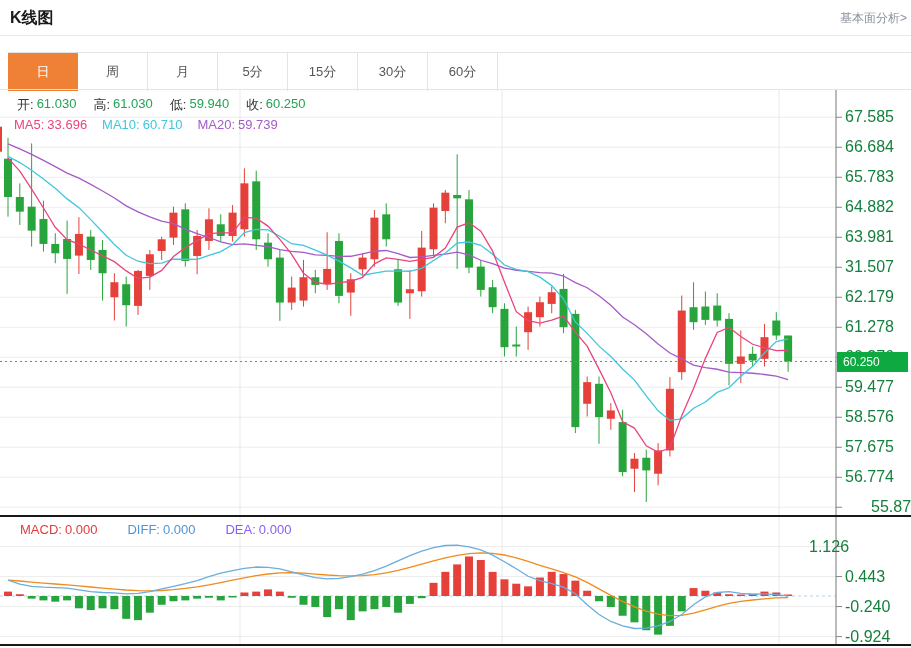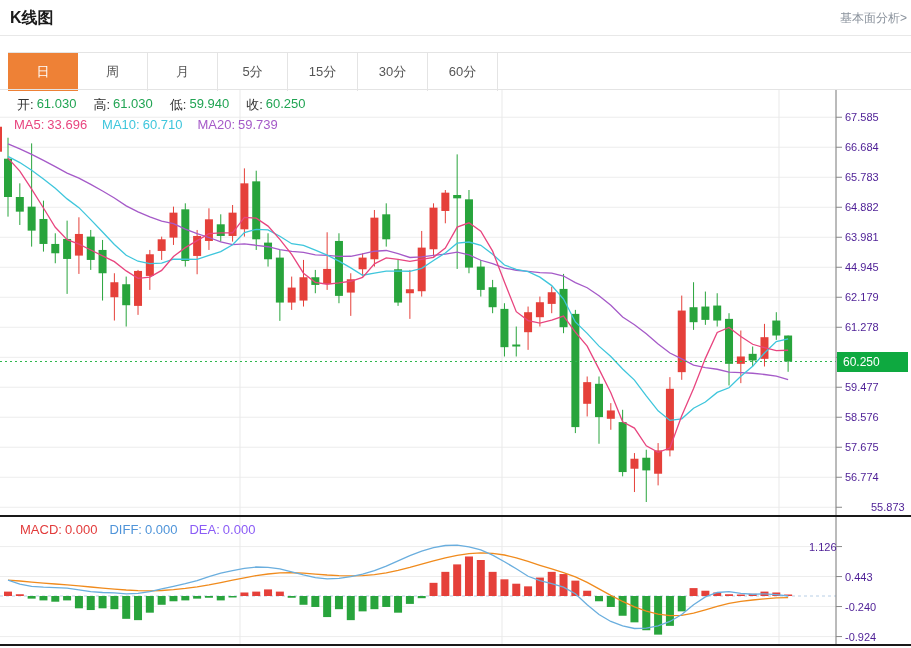--- a/index.html
+++ b/index.html
@@ -11,28 +11,28 @@
   #header-divider{position:absolute;left:0;top:35px;width:911px;height:1px;background:#e8e8e8;}
   
   #tab-bar{position:absolute;left:8px;top:52px;width:903px;height:38px;border-top:1px solid #e4e4e4;display:flex;}
   .tab{width:70px;height:38px;line-height:38px;text-align:center;font-size:13px;color:#555;
        border-right:1px solid #e4e4e4;border-left:0;box-sizing:border-box;cursor:pointer;background:#fff;}
   .tab:first-child{border-left:1px solid #e4e4e4;}
   .tab.selected{background:#ee8136;color:#fff;border-color:#ee8136;}
   #tab-bottom-line{position:absolute;left:0;top:89px;width:911px;height:1px;background:#e4e4e4;}
   
   #chart-svg{position:absolute;left:0;top:90px;}
-  .axis-label{position:absolute;font-size:11px;color:#4c1d95;height:16px;line-height:16px;}
+  .axis-label{position:absolute;font-size:16px;color:#15803d;height:16px;line-height:16px;}
   #price-tag{position:absolute;left:837px;width:71px;height:20px;line-height:20px;background:#0ea940;
      color:#fff;font-size:12px;padding-left:6px;box-sizing:border-box;}
   
   .legend-row{position:absolute;display:flex;font-size:13px;white-space:nowrap;}
   #ohlc-legend{left:17px;top:96px;gap:17px;}
   #ma-legend{left:14px;top:117px;gap:15px;}
-  #macd-legend{left:20px;top:522px;gap:12px;}
+  #macd-legend{left:20px;top:522px;gap:30px;}
   .li{display:flex;gap:3px;}
   .ll{color:#333;}
   .val-green{color:#21a453;}
   .ma5{color:#e8457f;} .ma10{color:#3fc6dc;} .ma20{color:#a55ac8;justify-content:center;}
   .macd-r{color:#e23b3b;} .macd-b{color:#4f94d9;} .macd-o{color:#8b5cf6;}
 </style>
 </head>
 <body>
 
 <div id="app">
@@ -373,21 +373,21 @@
         <span>0.000</span>
       </span>
   </div>
 
   <div id="axis-labels">
       <div class="axis-label" style="left: 845px; top: 109.245px;">67.585</div>
       <div class="axis-label" style="left: 845px; top: 139.248px;">66.684</div>
       <div class="axis-label" style="left: 845px; top: 169.251px;">65.783</div>
       <div class="axis-label" style="left: 845px; top: 199.254px;">64.882</div>
       <div class="axis-label" style="left: 845px; top: 229.258px;">63.981</div>
-      <div class="axis-label" style="left: 845px; top: 259.261px;">44.945</div>
+      <div class="axis-label" style="left: 845px; top: 259.261px;">31.507</div>
       <div class="axis-label" style="left: 845px; top: 289.264px;">62.179</div>
       <div class="axis-label" style="left: 845px; top: 319.268px;">61.278</div>
       <div class="axis-label" style="left: 845px; top: 349.304px;">60.376</div>
       <div class="axis-label" style="left: 845px; top: 379.241px;">59.477</div>
       <div class="axis-label" style="left: 845px; top: 409.244px;">58.576</div>
       <div class="axis-label" style="left: 845px; top: 439.248px;">57.675</div>
       <div class="axis-label" style="left: 845px; top: 469.251px;">56.774</div>
       <div class="axis-label" style="left: 871px; top: 499.254px;">55.873</div>
       <div class="axis-label" style="left: 809px; top: 538.569px;">1.126</div>
       <div class="axis-label" style="left: 845px; top: 568.552px;">0.443</div>

